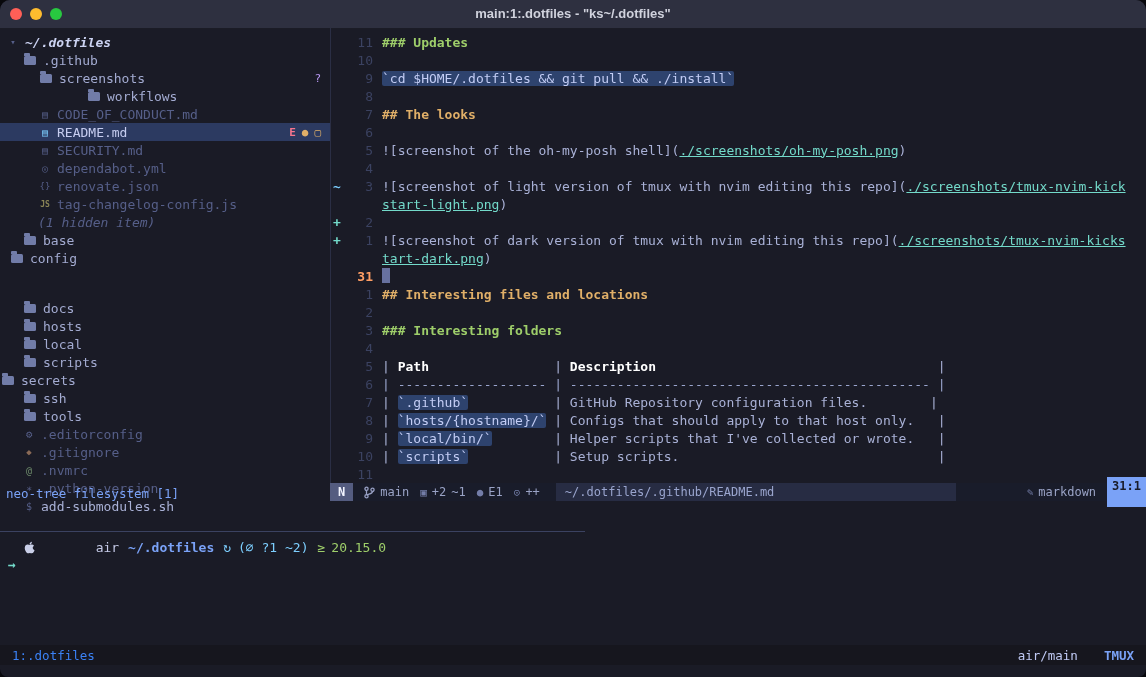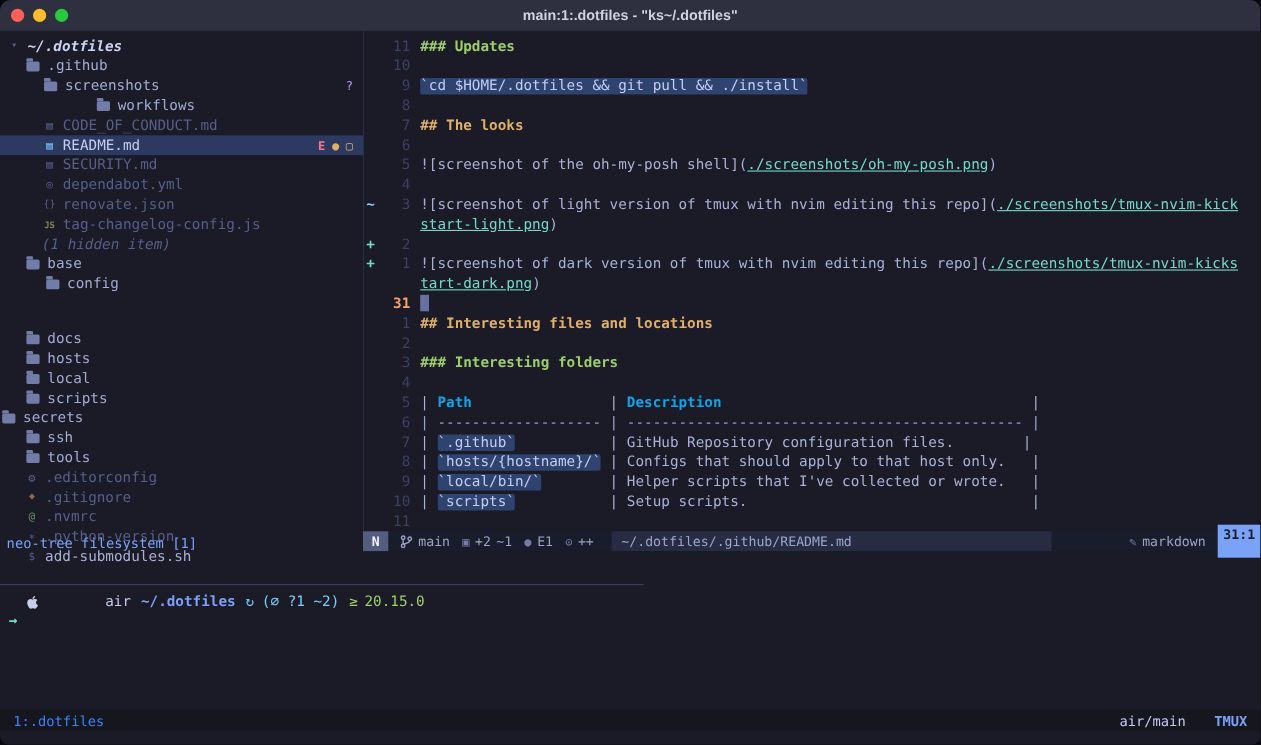--- a/index.html
+++ b/index.html
@@ -55,21 +55,21 @@
   .sg-add{color:#73daca;}
   .sg-chg{color:#7dcfff;}
   .enum{width:28px;min-width:28px;text-align:right;color:#3b4261;}
   .enum.cur{color:#ff9e64;font-weight:bold;}
   .etext{white-space:pre;padding-left:9px;}
   .c-fg{color:#a9b1d6;}
   .c-md-h2{color:#e0af68;font-weight:bold;}
   .c-md-h3{color:#9ece6a;font-weight:bold;}
   .c-md-link{color:#73daca;text-decoration:underline;}
   .c-md-code{color:#c3cdf5;background:#2e436e;border-radius:2px;}
-  .c-md-th{color:#0ea5e9;font-weight:bold;}
+  .c-md-th{color:#ffffff;font-weight:bold;}
   .c-dim{color:#9aa5ce;}
   .cursor{display:inline-block;width:8px;height:15px;background:#67719f;vertical-align:-2px;}
   
   .statusline{position:absolute;left:330px;right:0;top:455px;height:18px;display:flex;
               align-items:center;background:#191c2a;color:#9aa3c6;font-size:12px;}
   .sl-mode{background:#545c80;color:#f2f4ff;font-weight:bold;padding:0 8px;height:18px;
            line-height:18px;margin-right:11px;}
   .sl-seg{display:flex;align-items:center;gap:5px;margin-right:11px;white-space:pre;}
   .sl-ic{color:#737da8;font-size:11px;}
   .sl-file{background:#272c43;color:#9aa5ce;height:18px;line-height:18px;padding:0 9px;
@@ -157,21 +157,21 @@
           <span class="ticon i-file-js">JS</span>
           <span class="tlabel">tag-changelog-config.js</span>
         </div>
         <div class="trow s-hidden-note" style="padding-left: 38px;">
           <span class="tlabel">(1 hidden item)</span>
         </div>
         <div class="trow s-folder" style="padding-left: 22px;">
           <span class="ticon i-folder"></span>
           <span class="tlabel">base</span>
         </div>
-        <div class="trow s-folder" style="padding-left: 40px;">
+        <div class="trow s-folder" style="padding-left: 9px;">
           <span class="ticon i-folder"></span>
           <span class="tlabel">config</span>
         </div>
         <div class="trow s-folder" style="padding-left: 22px; margin-top: 32px;">
           <span class="ticon i-folder"></span>
           <span class="tlabel">docs</span>
         </div>
         <div class="trow s-folder" style="padding-left: 22px;">
           <span class="ticon i-folder"></span>
           <span class="tlabel">hosts</span>

